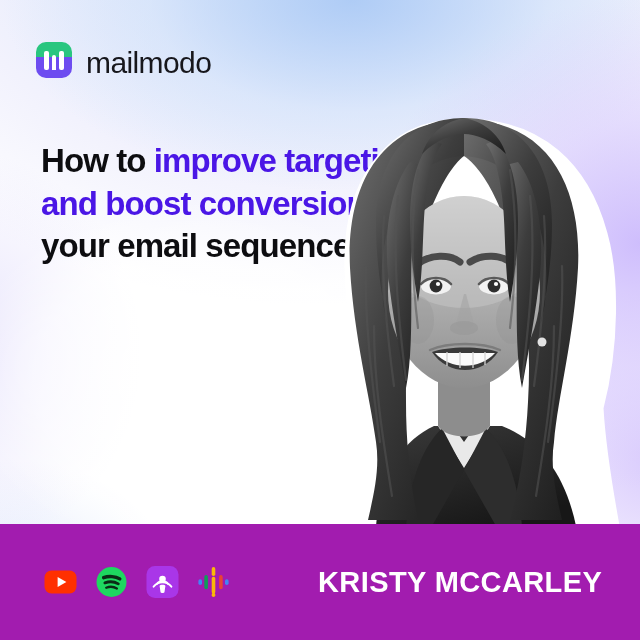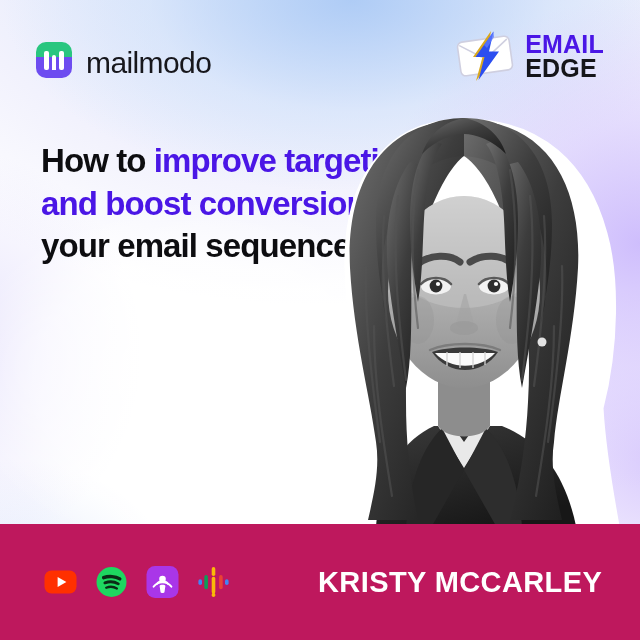--- a/index.html
+++ b/index.html
@@ -99,21 +99,21 @@
   .portrait{
     position:absolute; right:-4px; bottom:114px;
     width:330px; height:430px;
     pointer-events:none;
   }
   .portrait svg{ width:100%; height:100%; display:block; }
 
   
   .footer{
     position:absolute; left:0; right:0; bottom:0; height:116px;
-    background:#be185d;
+    background:#a21caf;
   }
   .platforms{
     position:absolute; left:44px; top:50%; transform:translateY(-50%);
     display:flex; align-items:center; gap:18px;
   }
   .plat{ width:33px; height:33px; flex:0 0 auto; display:block; }
 
   .speaker{
     position:absolute; left:318px; top:50%; transform:translateY(-50%);
     color:#fff;
@@ -143,37 +143,20 @@
     <div class="brand">
       <div class="brand-mark">
         <span class="cap"></span>
         <i class="b1"></i>
           <i class="b2"></i>
           <i class="b3"></i>
       </div>
       <span class="brand-name">mailmodo</span>
     </div>
 
-    <div class="edge">
-      <span class="edge-mark">
-        <svg viewBox="0 0 64 52" xmlns="http://www.w3.org/2000/svg">
-          <g transform="rotate(-8 32 26)">
-            <rect x="6" y="9" width="52" height="34" rx="5" fill="#ffffff" stroke="#cfcfe0" stroke-width="1.6"></rect>
-            <path d="M8.5 12.5 L32 29 L55.5 12.5" fill="none" stroke="#cfcfe0" stroke-width="1.6" stroke-linecap="round"></path>
-          </g>
-          <path d="M38 1 L20 27 L29.5 27 L23 51 L45 22 L34.5 22 Z" fill="#d9a81f"></path>
-          <path d="M40.5 1.5 L22.5 27 L31.5 27 L25.5 50 L46 21.5 L36 21.5 Z" fill="#2b4ef0"></path>
-          <path d="M40.5 1.5 L31 15 L34 18 L41 7 Z" fill="#5f7bff" opacity=".75"></path>
-        </svg>
-      </span>
-      <span class="edge-words">
-        <span class="w1">EMAIL</span>
-        <span class="w2">EDGE</span>
-      </span>
-    </div>
   </div>
 
   <h1 class="headline"><span>How to </span><span class="hl">improve targeting and boost conversions</span><span> of your email sequences</span></h1>
 
   <div class="portrait">
     <svg viewBox="0 0 330 430" xmlns="http://www.w3.org/2000/svg">
       <defs>
         <linearGradient id="skin" x1="0" y1="0" x2="0" y2="1">
           <stop offset="0%" stop-color="#d9d9d9"></stop>
           <stop offset="45%" stop-color="#b4b4b4"></stop>

